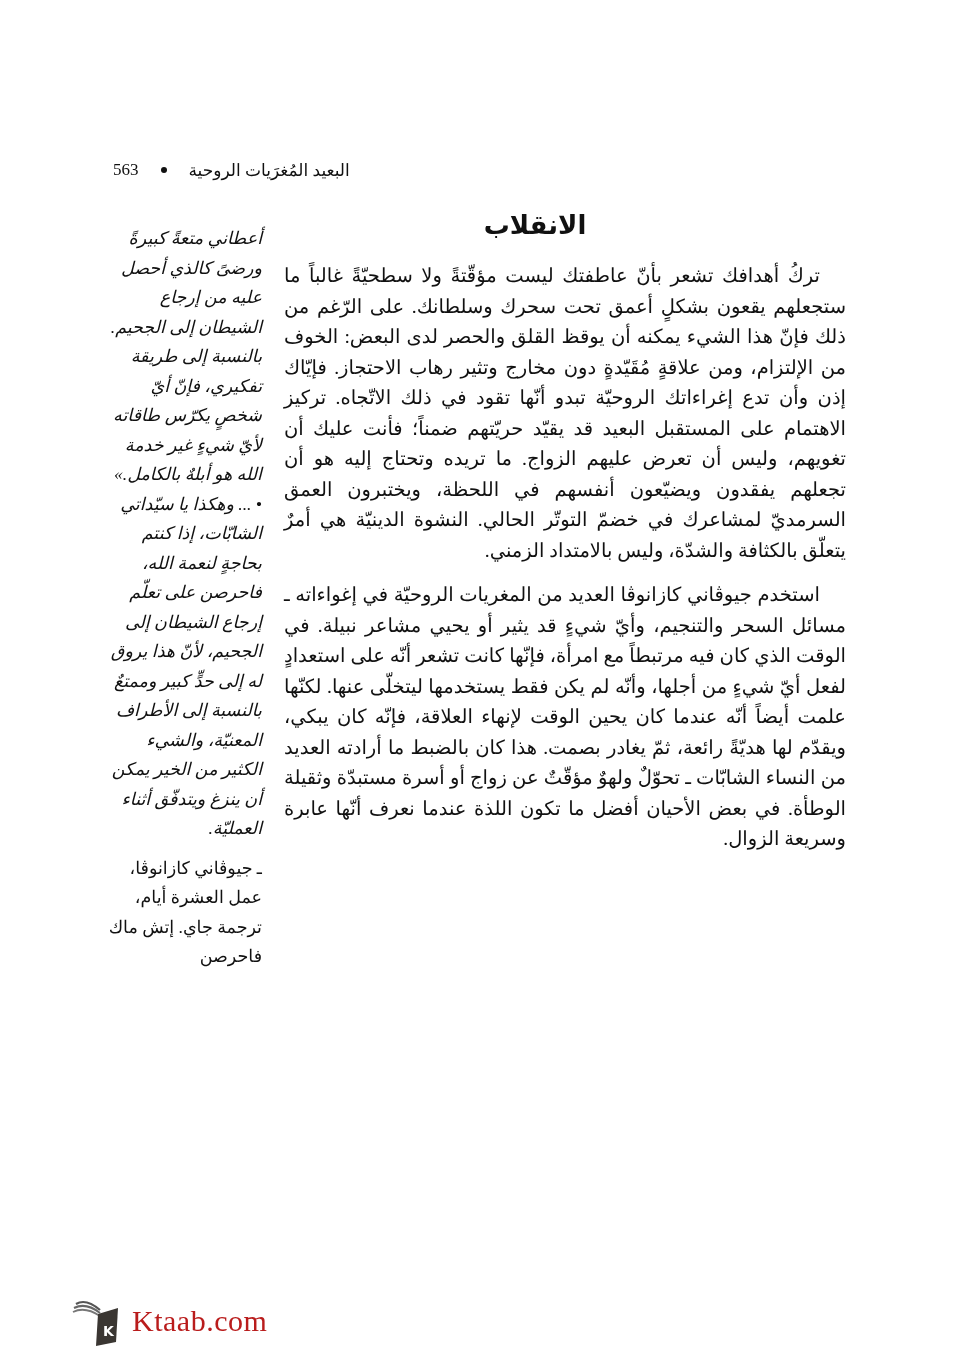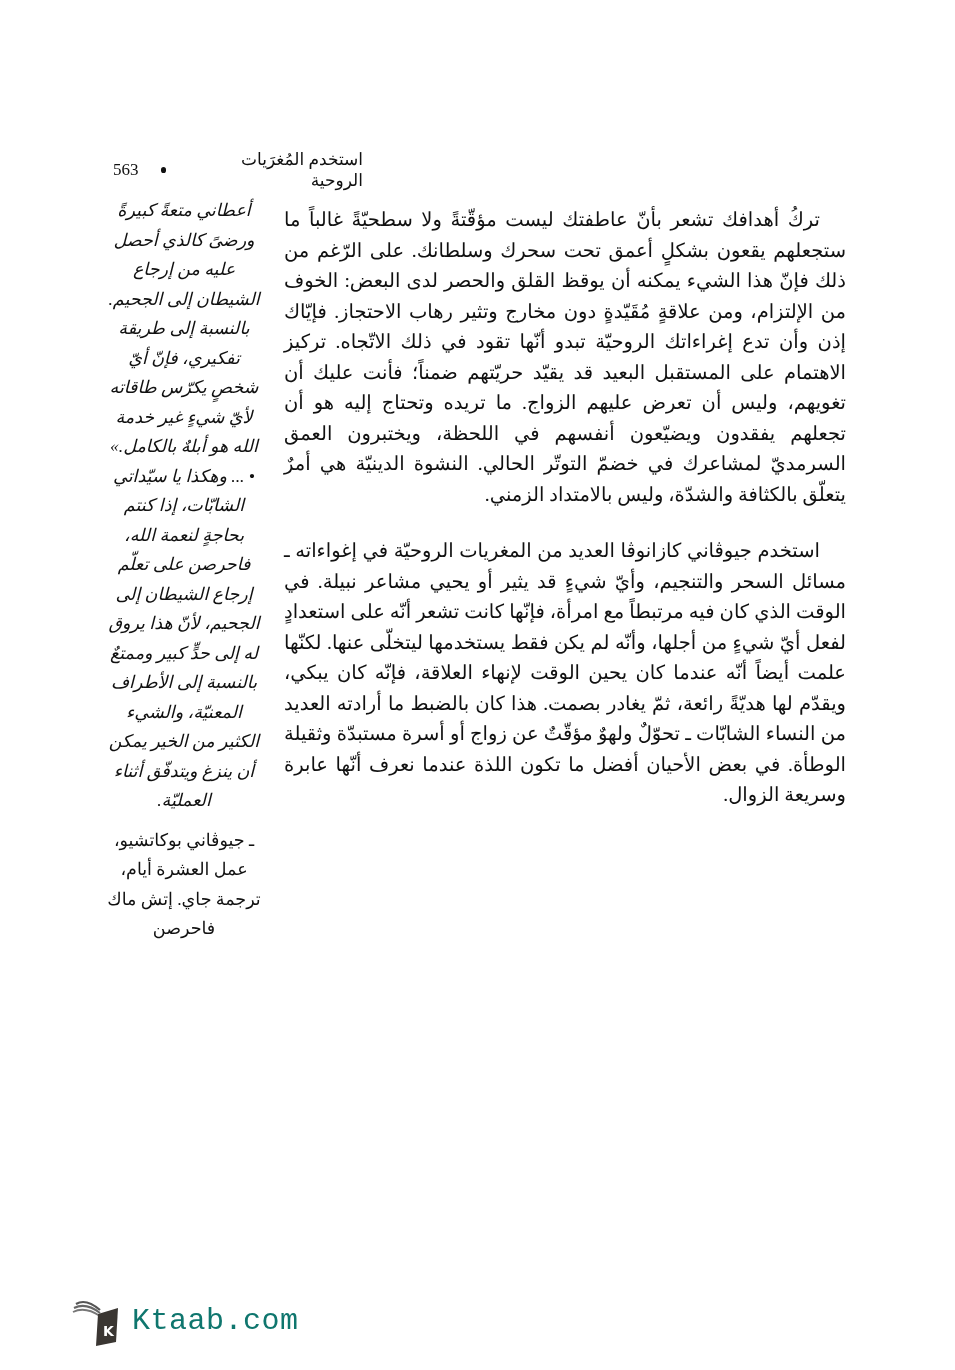--- a/index.html
+++ b/index.html
@@ -54,29 +54,29 @@
     }
     .paragraph {
       font-family: Liberation Serif, serif;
       font-size: 19.5px;
       line-height: 30.5px;
       margin: 0;
       text-indent: 26px;
       text-align: justify;
       text-align-last: right;
     }
-    .paragraph + .paragraph { margin-top: 26px; }
+    .paragraph + .paragraph { margin-top: 14px; }
 
     .side-column {
       position: absolute;
-      top: 196px;
+      top: 224px;
       left: 106px;
       width: 156px;
       direction: rtl;
-      text-align: center;
+      text-align: right;
     }
     .side-quote {
       font-family: "Liberation Serif", "DejaVu Serif", serif;
       font-style: italic;
       font-size: 17.5px;
       line-height: 29.5px;
       margin: 0;
     }
     .side-attribution {
       font-family: "Liberation Serif", "DejaVu Serif", serif;
@@ -91,44 +91,45 @@
       left: 70px;
       top: 1296px;
       height: 50px;
       display: flex;
       align-items: center;
       direction: ltr;
       gap: 10px;
     }
     .logo-mark { width: 52px; height: 50px; }
     .logo-text {
-      font-family: Liberation Mono, monospace;
+      font-family: Liberation Serif, serif;
       font-size: 30px;
-      color: #0f766e;
+      color: #b91c1c;
       letter-spacing: 0.5px;
     }
   </style>
 </head>
 <body>
 
 <div class="page-header">
   <span class="page-number">563</span>
   <span class="bullet"></span>
-  <span class="running-title">استخدم المُغرَيات الروحية</span>
+  <span class="running-title">البعيد المُغرَيات الروحية</span>
 </div>
 
 <div class="main-column">
+  <h2 class="section-title">الانقلاب</h2>
   <p class="paragraph">تركُ أهدافك تشعر بأنّ عاطفتك ليست مؤقّتةً ولا سطحيّةً غالباً ما ستجعلهم يقعون بشكلٍ أعمق تحت سحرك وسلطانك. على الرّغم من ذلك فإنّ هذا الشيء يمكنه أن يوقظ القلق والحصر لدى البعض: الخوف من الإلتزام، ومن علاقةٍ مُقَيّدةٍ دون مخارج وتثير رهاب الاحتجاز. فإيّاك إذن وأن تدع إغراءاتك الروحيّة تبدو أنّها تقود في ذلك الاتّجاه. تركيز الاهتمام على المستقبل البعيد قد يقيّد حريّتهم ضمناً؛ فأنت عليك أن تغويهم، وليس أن تعرض عليهم الزواج. ما تريده وتحتاج إليه هو أن تجعلهم يفقدون ويضيّعون أنفسهم في اللحظة، ويختبرون العمق السرمديّ لمشاعرك في خضمّ التوتّر الحالي. النشوة الدينيّة هي أمرٌ يتعلّق بالكثافة والشدّة، وليس بالامتداد الزمني.</p>
   <p class="paragraph">استخدم جيوڤاني كازانوڤا العديد من المغريات الروحيّة في إغواءاته ـ مسائل السحر والتنجيم، وأيّ شيءٍ قد يثير أو يحيي مشاعر نبيلة. في الوقت الذي كان فيه مرتبطاً مع امرأة، فإنّها كانت تشعر أنّه على استعدادٍ لفعل أيّ شيءٍ من أجلها، وأنّه لم يكن فقط يستخدمها ليتخلّى عنها. لكنّها علمت أيضاً أنّه عندما كان يحين الوقت لإنهاء العلاقة، فإنّه كان يبكي، ويقدّم لها هديّةً رائعة، ثمّ يغادر بصمت. هذا كان بالضبط ما أرادته العديد من النساء الشابّات ـ تحوّلٌ ولهوٌ مؤقّتٌ عن زواج أو أسرة مستبدّة وثقيلة الوطأة. في بعض الأحيان أفضل ما تكون اللذة عندما نعرف أنّها عابرة وسريعة الزوال.</p>
 </div>
 
 <div class="side-column">
   <p class="side-quote">أعطاني متعةً كبيرةً ورضىً كالذي أحصل عليه من إرجاع الشيطان إلى الجحيم. بالنسبة إلى طريقة تفكيري، فإنّ أيّ شخصٍ يكرّس طاقاته لأيّ شيءٍ غير خدمة الله هو أبلهٌ بالكامل.» • ... وهكذا يا سيّداتي الشابّات، إذا كنتم بحاجةٍ لنعمة الله، فاحرصن على تعلّم إرجاع الشيطان إلى الجحيم، لأنّ هذا يروق له إلى حدٍّ كبير وممتعٌ بالنسبة إلى الأطراف المعنيّة، والشيء الكثير من الخير يمكن أن ينزغ ويتدفّق أثناء العمليّة.</p>
   <p class="side-attribution">
-    <span>ـ جيوڤاني بوكاتشيو،</span>
+    <span>ـ جيوڤاني كازانوڤا،</span>
     <span class="work-title">عمل العشرة أيام،</span>
     <span>ترجمة جاي. إتش ماك فاحرصن</span>
   </p>
 </div>
 
 <div class="logo">
   <svg class="logo-mark" viewBox="0 0 52 50" xmlns="http://www.w3.org/2000/svg">
     <path d="M6 8 Q16 2 30 14" stroke="#555" stroke-width="2.2" fill="none"></path>
     <path d="M4 12 Q16 6 30 17" stroke="#666" stroke-width="2" fill="none"></path>
     <path d="M3 16 Q15 10 30 20" stroke="#777" stroke-width="1.8" fill="none"></path>

